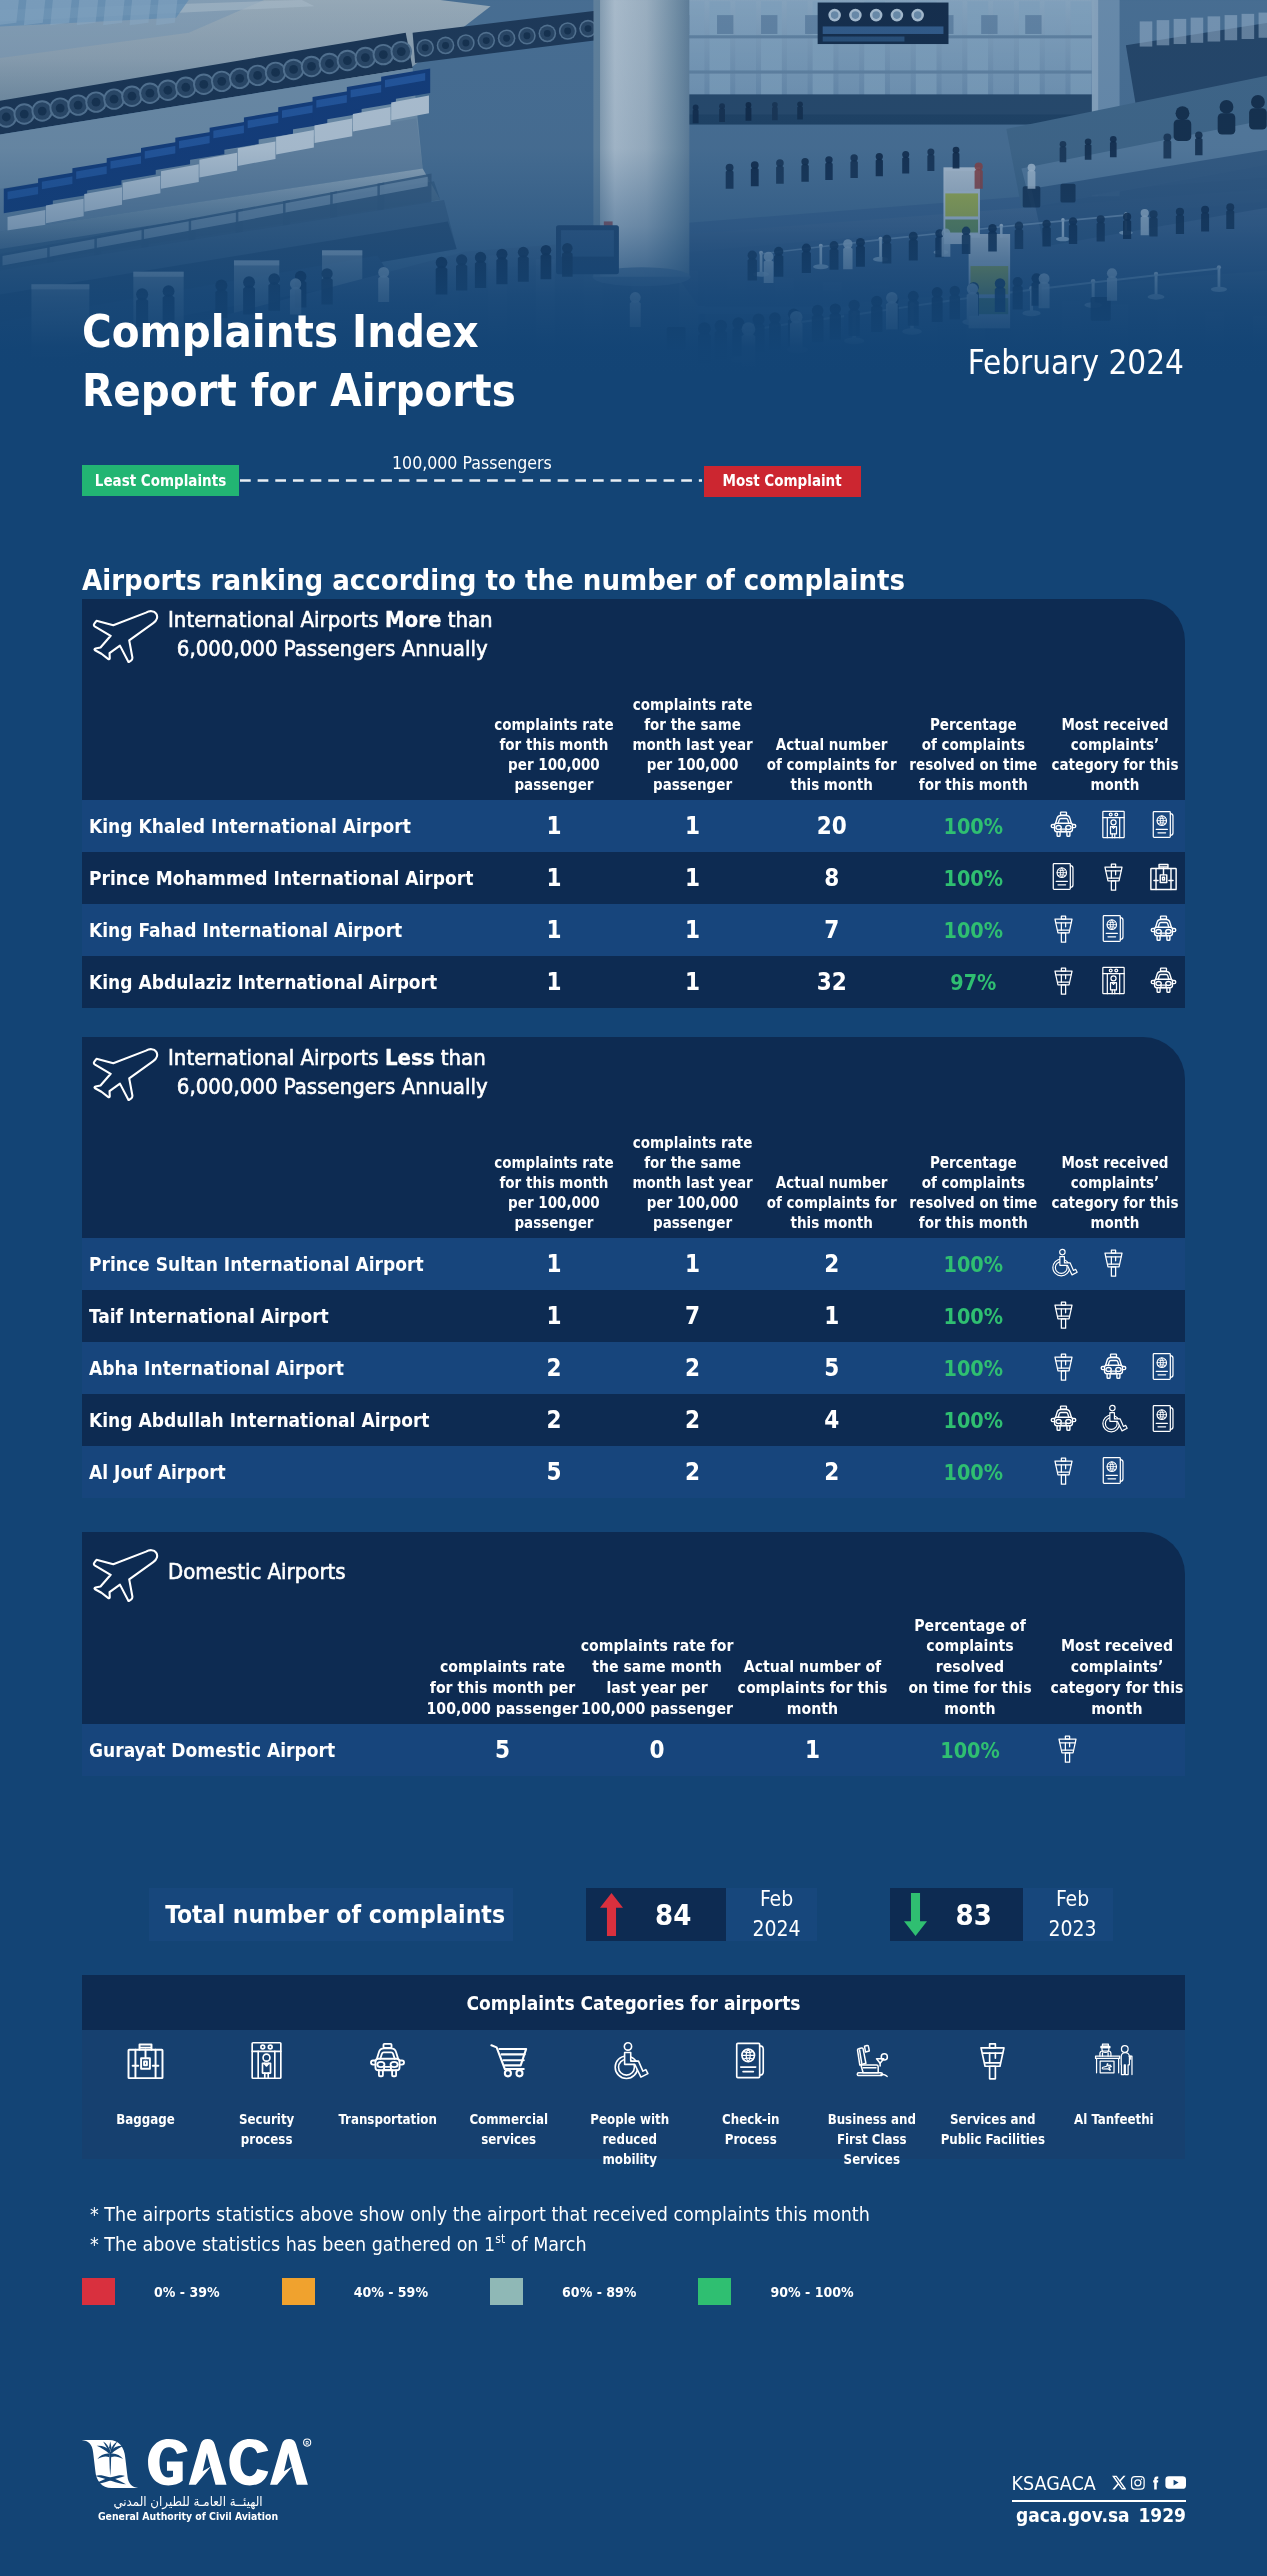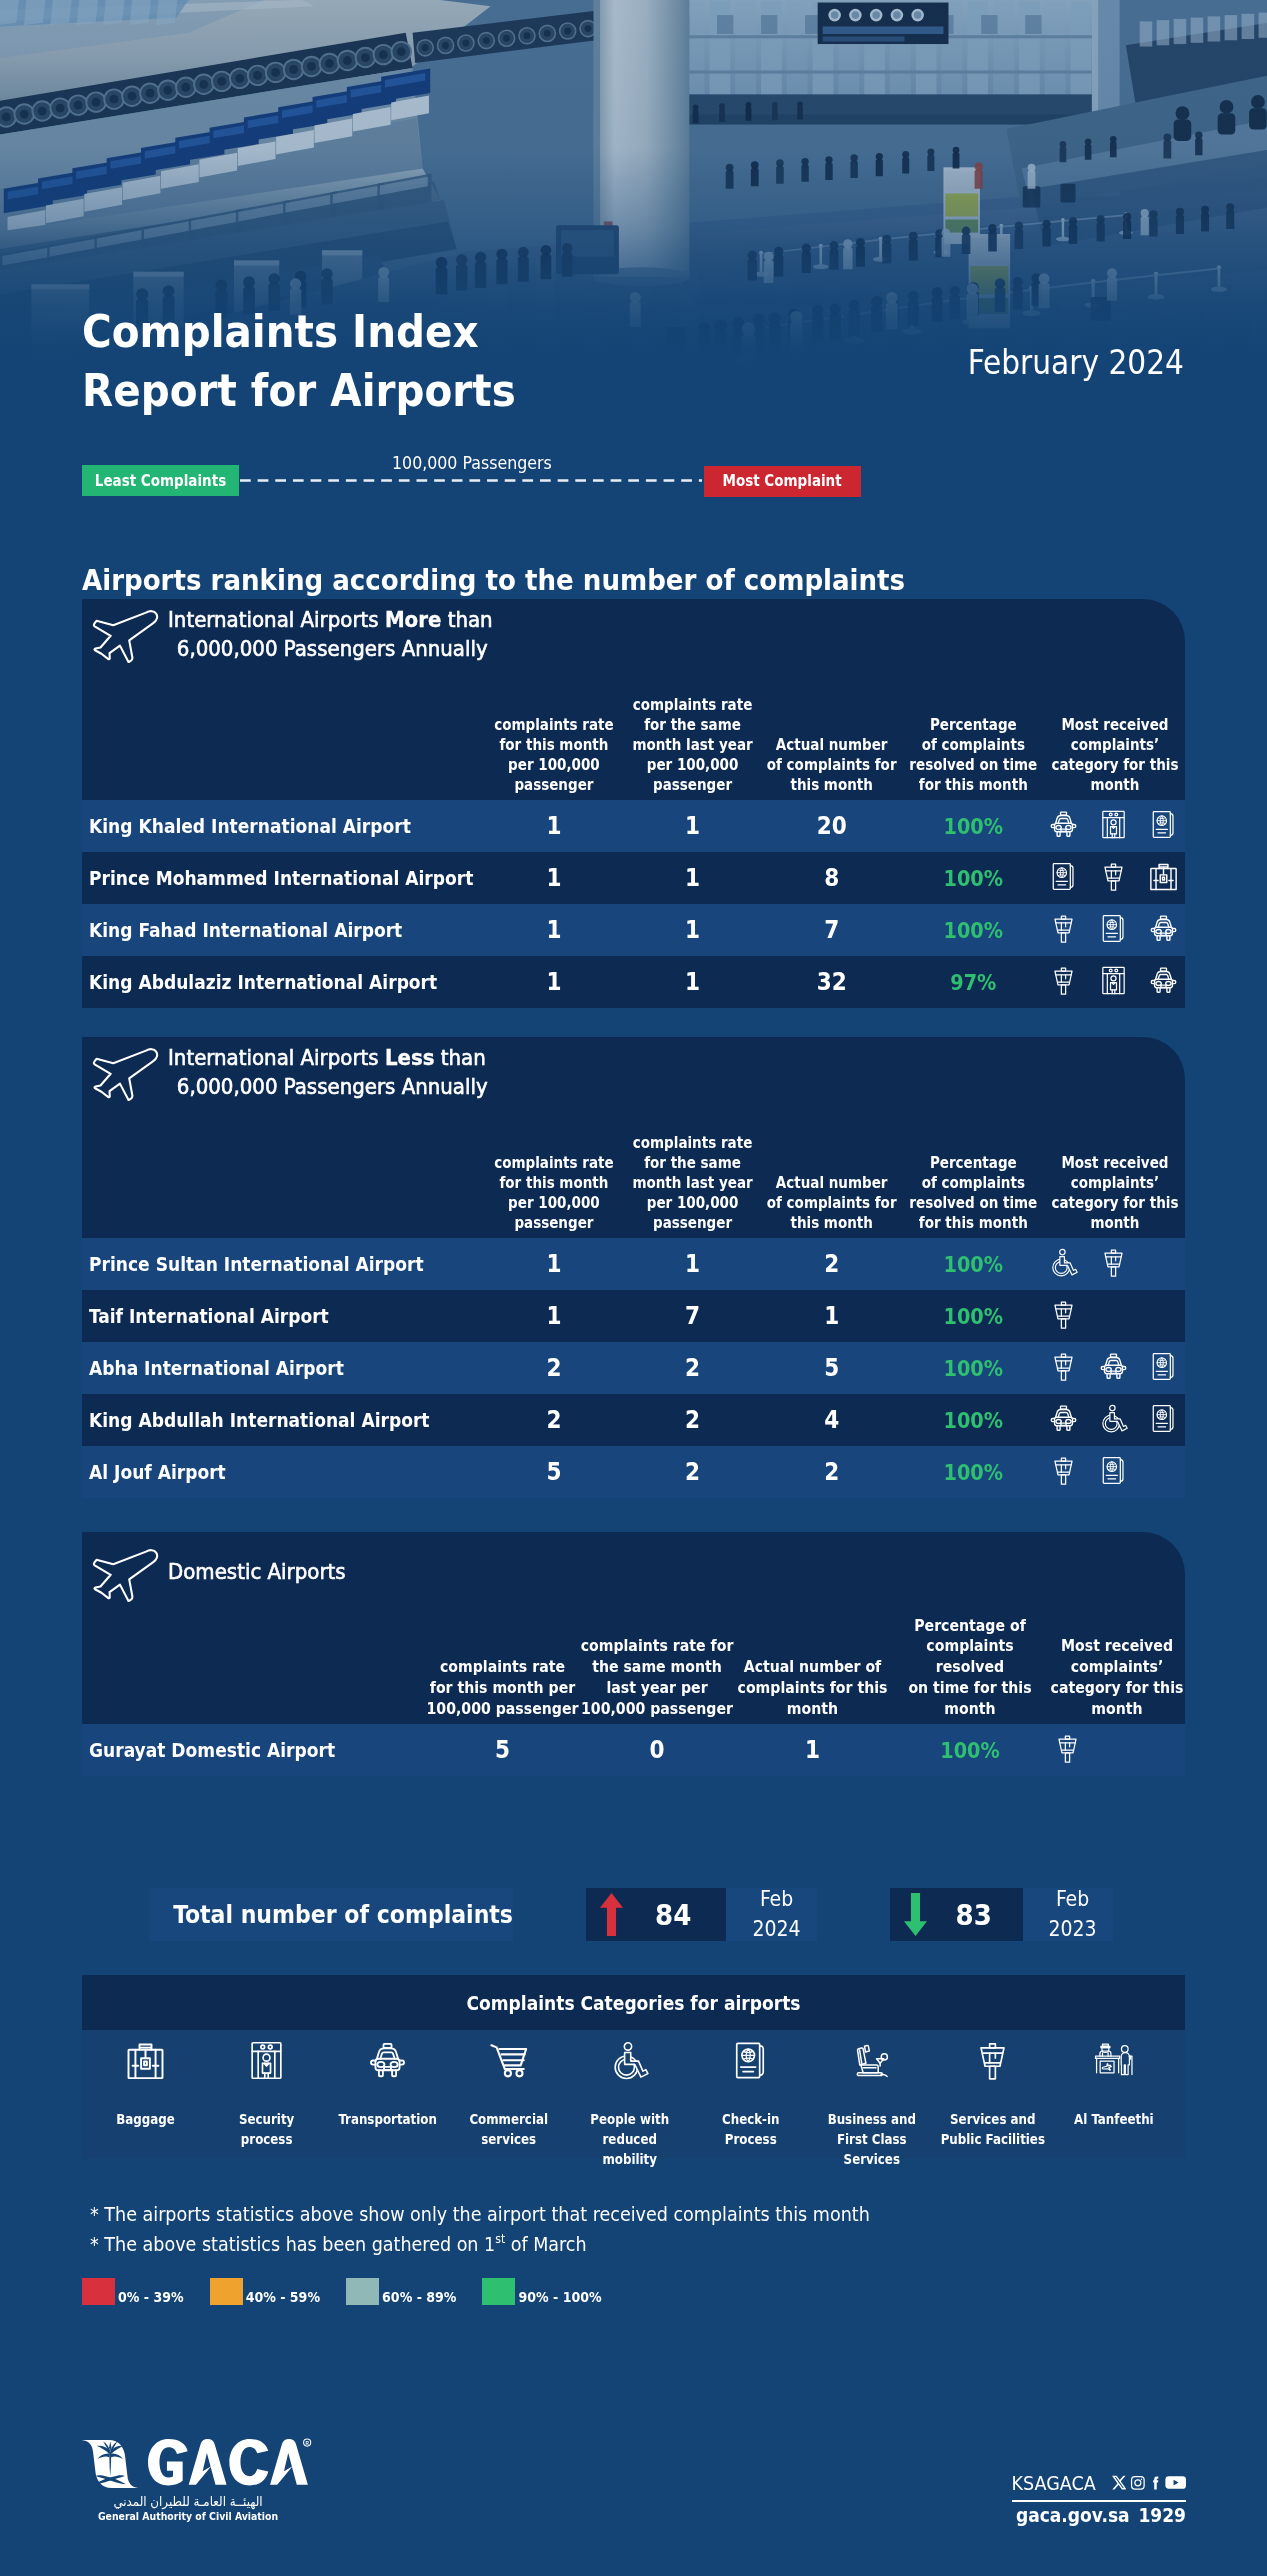--- a/index.html
+++ b/index.html
@@ -56,21 +56,21 @@
   
   .catpanel { position:absolute; left:82px; width:1103px; background:#16406f; --bg:#16406f; }
   .catpanel-head { height:55px; background:#0d2b52; color:#fff; font-size:19px; font-weight:bold; display:flex; align-items:center; justify-content:center; }
   .catrow { display:flex; align-items:flex-start; padding:11.3px 10.7px 0 3.1px; }
   .caticon { height:39px; display:flex; align-items:center; justify-content:center; }
   .catitem { flex:1; display:flex; flex-direction:column; align-items:center; }
   .catitem .lbl { margin-top:30px; color:#fff; font-size:13.2px; font-weight:bold; text-align:center; line-height:1.5; }
 
   
   .note { position:absolute; left:90px; color:#ffffff; font-size:19.5px; }
-  .legend { position:absolute; left:82px; display:flex; align-items:flex-end; }
+  .legend { position:absolute; left:82px; display:flex; align-items:center;gap:36px; }
   .legend .sw { width:33px; height:27px; }
   .legend .lt { color:#fff; font-size:14px; font-weight:bold; margin-left:3.1px; margin-right:26px; }
 
   
   .footer-logo { position:absolute; left:81px; }
   .footer-right { position:absolute; color:#fff; text-align:right; }
   sup.ord { font-size:0.62em; vertical-align:super; }
 </style>
 </head>
 <body>
@@ -1100,21 +1100,21 @@
   </svg></span>
                 </div>
               </td>
             </tr>
           </tbody>
         </table>
       </div>
     </div>
 
   <div id="totalrow">
-      <div class="tot-label" style="left:149px;top:1888px;width:364px;height:53px;font-size:24.5px;justify-content:flex-end;padding-left:8.2px;white-space:nowrap">
+      <div class="tot-label" style="left:149px;top:1888px;width:364px;height:53px;font-size:24.5px;justify-content:center;padding-left:8.2px;white-space:nowrap">
         <span>Total number of complaints</span>
       </div>
       <div class="tot-side" style="left:586px;top:1888px;width:231px;height:53px;font-size:21px;justify-content:flex-end;padding-right:16.4px">
         <div>
           <div>Feb</div>
           <div>2024</div>
         </div>
       </div>
       <div class="tot-box" style="left:586px;top:1888px;width:140px;height:53px;">
         <span style="margin-left:14px;display:inline-flex">

